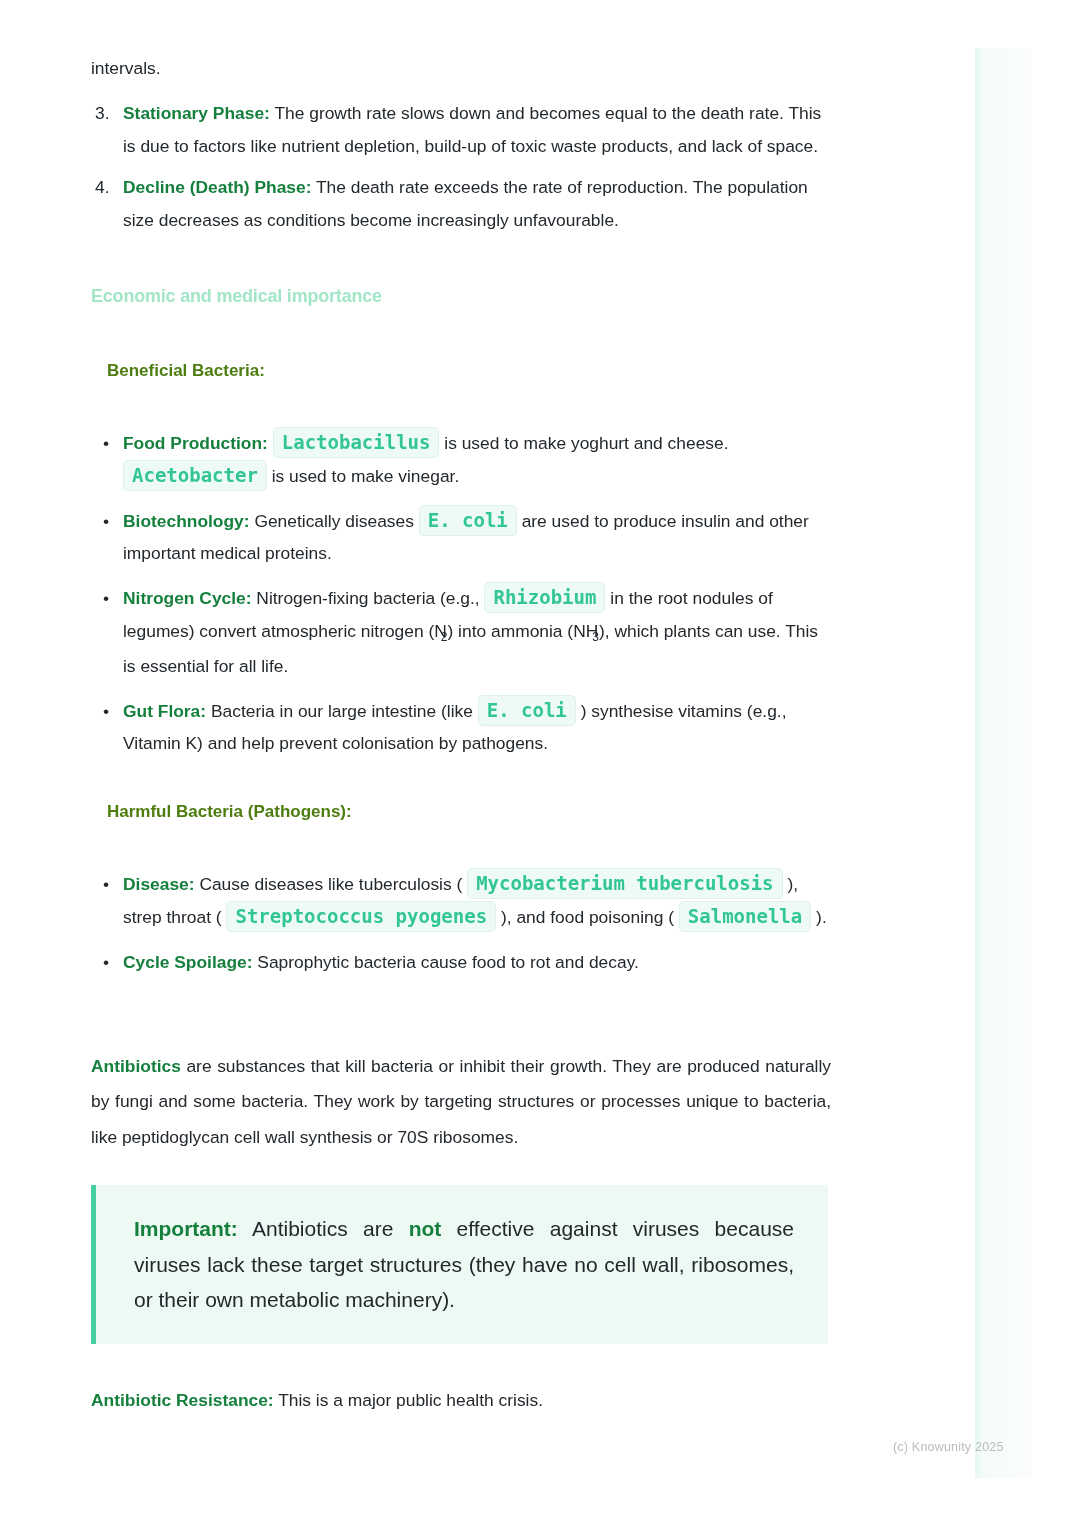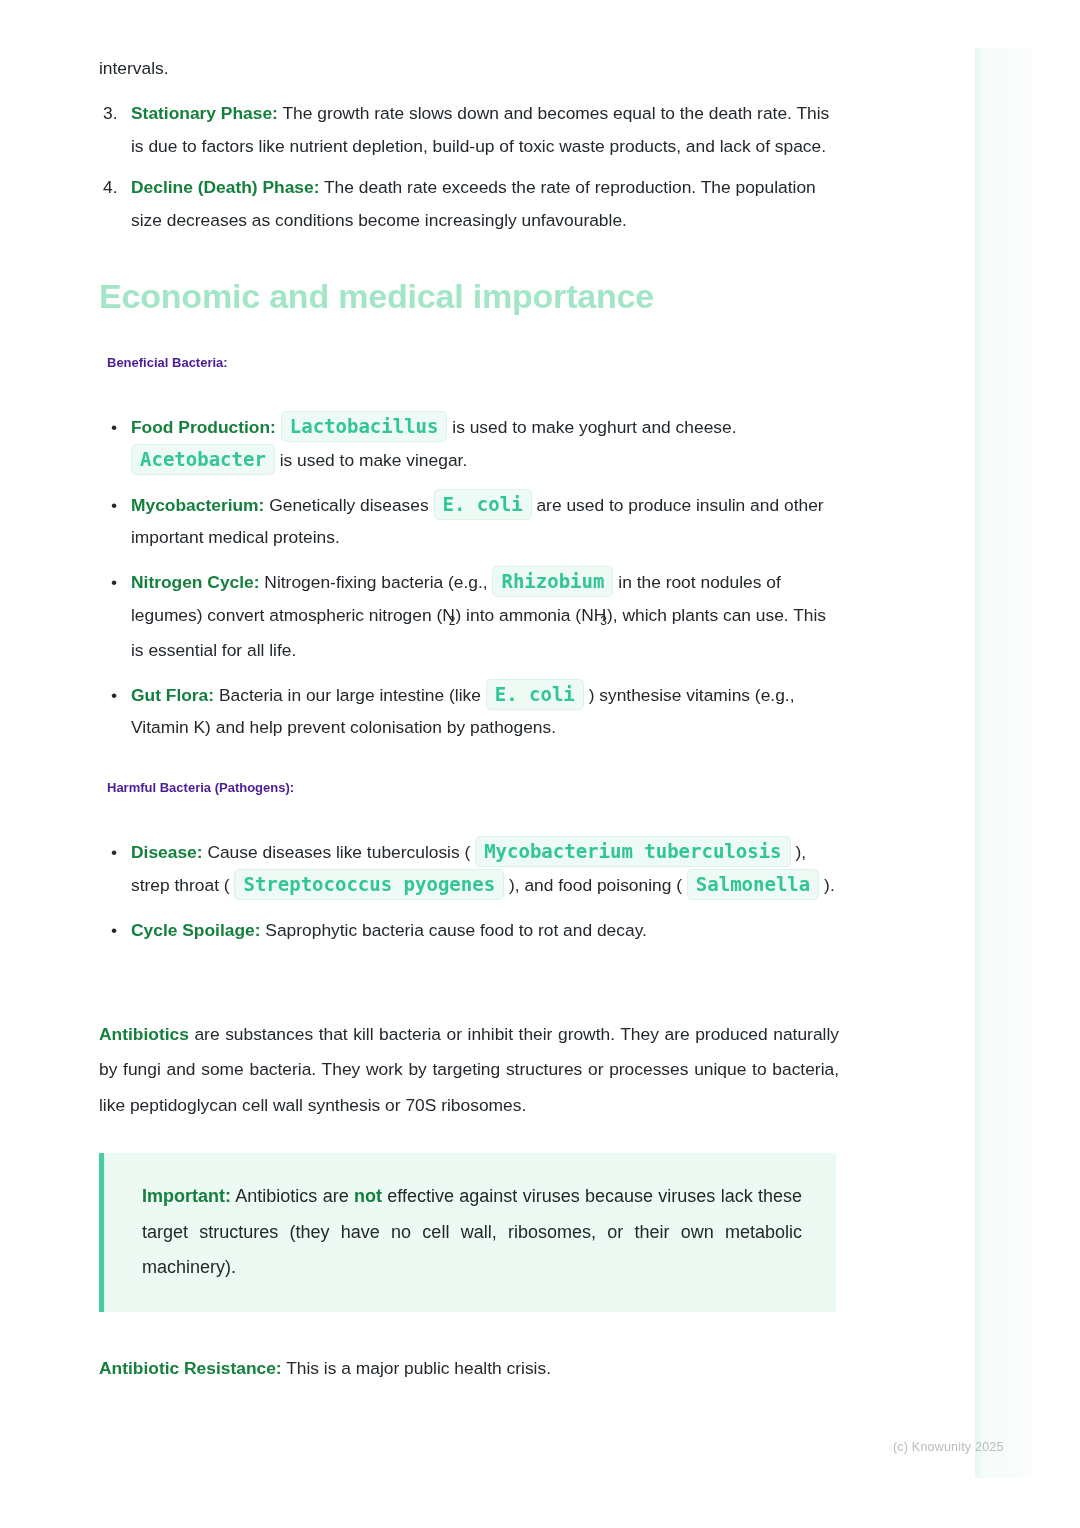--- a/index.html
+++ b/index.html
@@ -34,49 +34,49 @@
     top: 1440px;
     font-size: 12.5px;
     color: #b9bdbb;
     letter-spacing: 0.2px;
     white-space: nowrap;
     text-align: right;
   }
 
   .page {
     position: absolute;
-    left: 99px;
+    left: 91px;
     top: 0;
     width: 740px;
   }
 
   
   p, li {
     font-size: 17.4px;
     line-height: 32.8px;
     color: #23282d;
     margin: 0;
   }
   b, strong { font-weight: 700; color: #15803d; }
 
   .h2 {
-    font-size: 34px;
+    font-size: 18px;
     line-height: 30px;
     font-weight: 600;
     color: #a3e6c7;
     letter-spacing: -0.2px;
     margin: 0;
   }
 
   .lead-bold {
-    font-size: 13px;
+    font-size: 17px;
     line-height: 28px;
     font-weight: 700;
-    color: #4c1d95;
-    margin: 8px;
+    color: #4d7c0f;
+    margin: 16px;
   }
 
   
   ol.num, ul.bul {
     margin: 0;
     padding: 0;
     list-style: none;
   }
   ol.num > li, ul.bul > li {
     position: relative;
@@ -127,21 +127,21 @@
   .callout {
     background: #edf9f3;
     border-left: 5px solid #45cf9e;
     padding: 26px 34px 26px 38px;
     box-sizing: border-box;
     width: 737px;
   }
   .callout p {
     text-align: justify;
     line-height: 35.5px;
-    font-size: 18px;
+    font-size: 21px;
   }
   .sp-12 { height: 12px; }
   .sp-22 { height: 22px; }
   .sp-26 { height: 26px; }
   .sp-30 { height: 30px; }
   .sp-40 { height: 40px; }
   .sp-44 { height: 44px; }
   .sp-52 { height: 52px; }
 
   sub {
@@ -183,21 +183,21 @@
   <h2 class="h2">Economic and medical importance</h2>
 
   <div class="sp-30"></div>
 
   <p class="lead-bold">Beneficial Bacteria:</p>
 
   <div class="sp-26"></div>
 
   <ul class="bul" id="beneficial-list">
       <li><span class="marker">•</span><strong>Food Production:</strong> <code>Lactobacillus</code> <span> is used to make yoghurt and cheese. </span> <code>Acetobacter</code> <span> is used to make vinegar.</span></li>
-      <li style="margin-top: 12px;"><span class="marker">•</span><strong>Mycobacterium:</strong><span> Genetically diseases </span> <code>E. coli</code> <span> are used to produce insulin and other important medical proteins.</span></li>
+      <li style="margin-top: 12px;"><span class="marker">•</span><strong>Biotechnology:</strong><span> Genetically diseases </span> <code>E. coli</code> <span> are used to produce insulin and other important medical proteins.</span></li>
       <li style="margin-top: 12px;"><span class="marker">•</span><strong>Nitrogen Cycle:</strong><span> Nitrogen-fixing bacteria (e.g., </span> <code>Rhizobium</code> <span> in the root nodules of legumes) convert atmospheric nitrogen (N</span><sub>2</sub><span>) into ammonia (NH</span><sub>3</sub><span>), which plants can use. This is essential for all life.</span></li>
       <li style="margin-top: 12px;"><span class="marker">•</span><strong>Gut Flora:</strong><span> Bacteria in our large intestine (like </span> <code>E. coli</code> <span>) synthesise vitamins (e.g., Vitamin K) and help prevent colonisation by pathogens.</span></li>
     </ul>
 
   <div class="sp-22"></div>
 
   <p class="lead-bold">Harmful Bacteria (Pathogens):</p>
 
   <div class="sp-26"></div>
 

